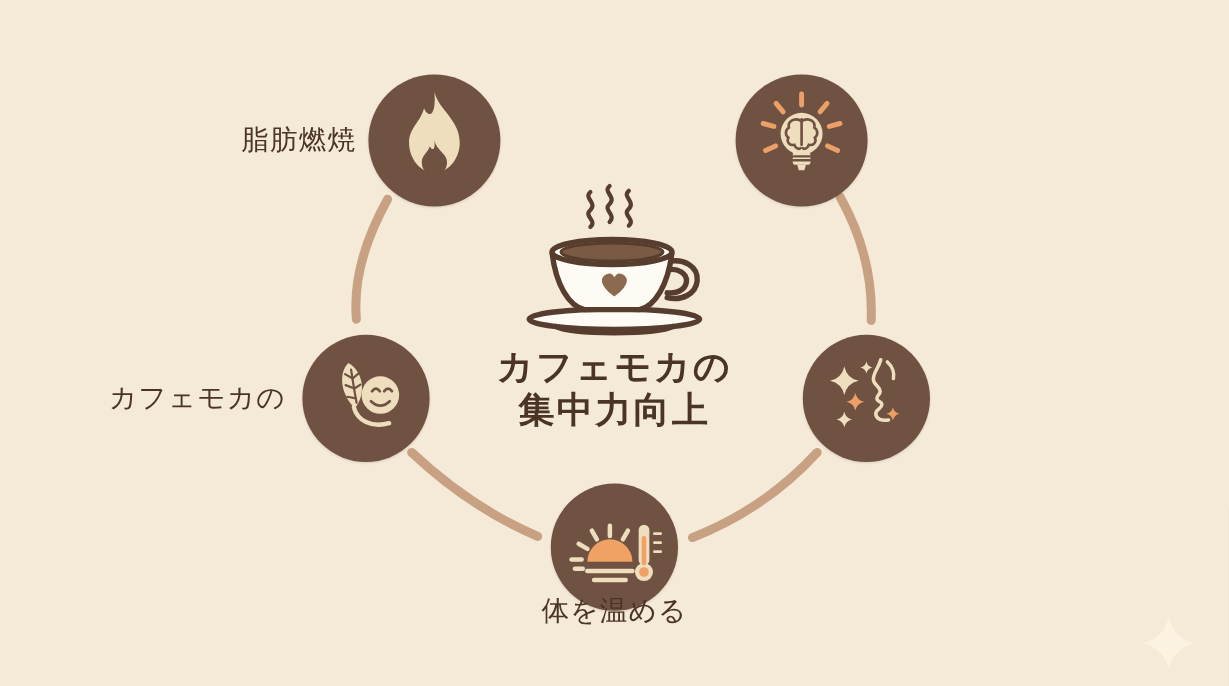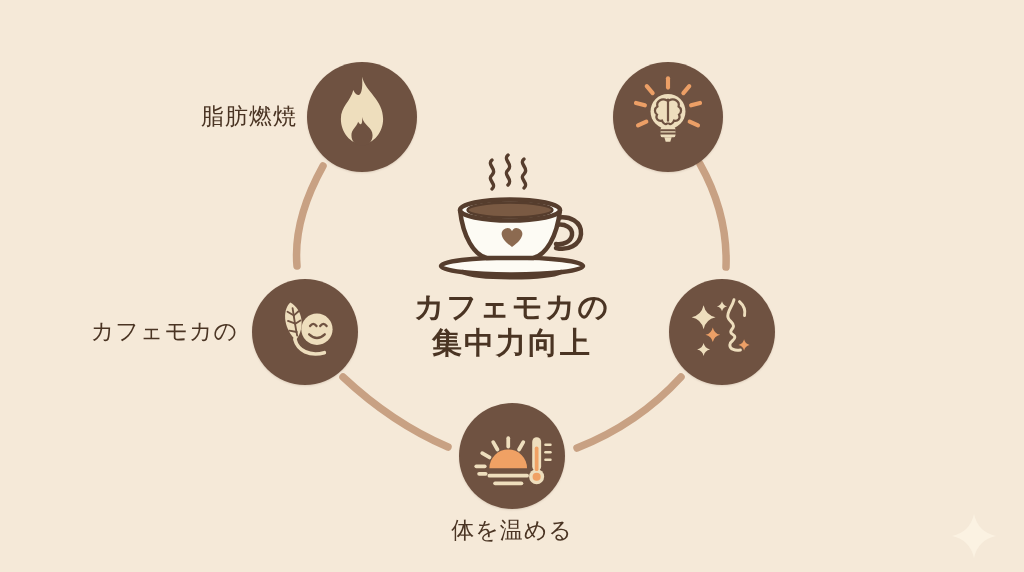--- a/index.html
+++ b/index.html
@@ -25,21 +25,21 @@
   .node-beauty{left:669px;top:279px;width:106px;height:106px;}
   .node-warm{left:459px;top:403px;width:106px;height:106px;}
   .label{
     position:absolute;font-size:23px;font-weight:normal;
     color:var(--text-brown,#4a3423);letter-spacing:1px;white-space:nowrap;
   }
   .label-fat{top:101px;right:727px;}
   .label-focus{top:101px;left:747px;}
   .label-relax{top:316px;right:786px;}
   .label-beauty{top:318px;left:788px;}
-  .label-warm{top:515px;left:0;right:0;text-align:center;}
+  .label-warm{top:494px;left:0;right:0;text-align:center;}
   .cup{position:absolute;left:437px;top:146px;}
   .title{
     position:absolute;left:0;right:0;top:289px;text-align:center;
     font-size:30px;font-weight:bold;color:var(--text-brown,#4a3423);
     line-height:36px;letter-spacing:2px;
   }
   .corner-sparkle{position:absolute;left:950px;top:512px;}
 </style>
 </head>
 <body>

